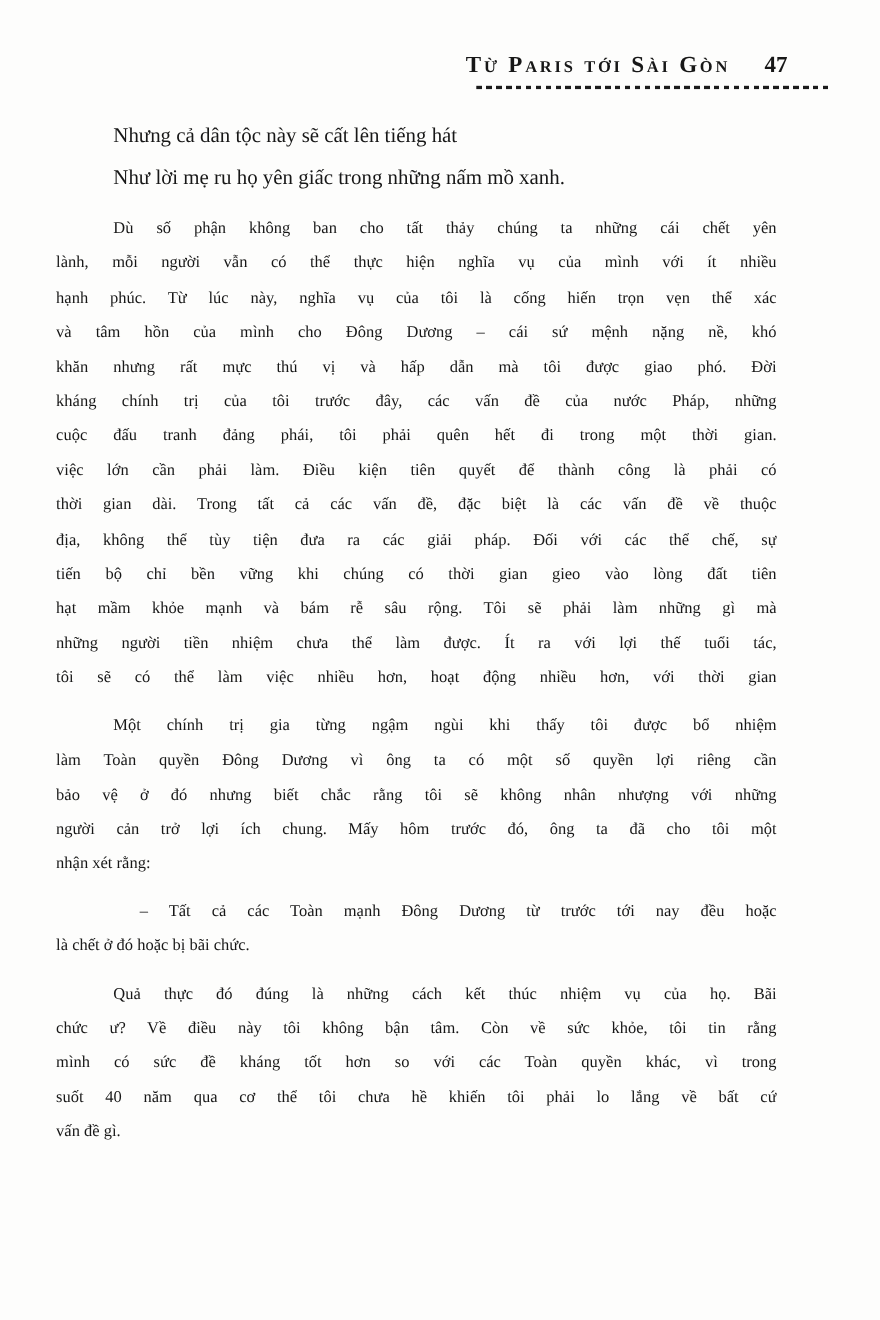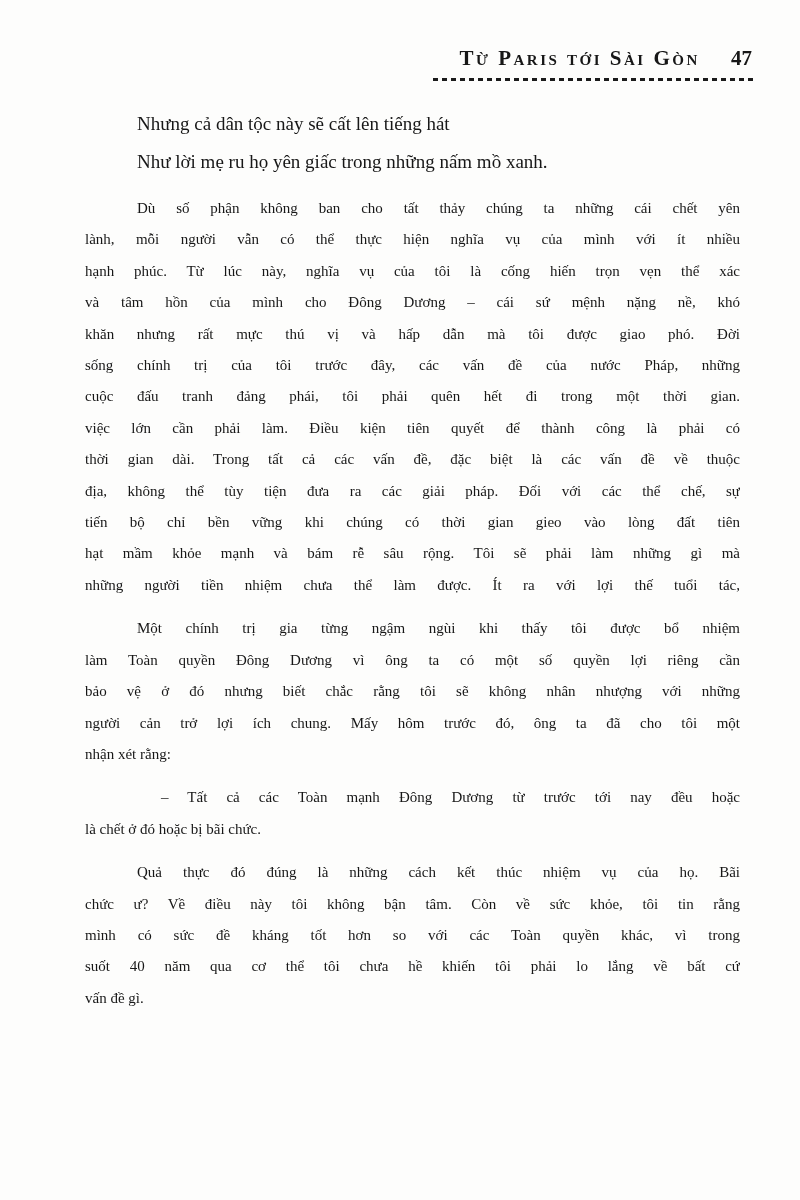--- a/index.html
+++ b/index.html
@@ -18,21 +18,21 @@
     width: 800px;
     height: 1200px;
     position: relative;
   }
   
   .header {
     padding-top: 46px;
   }
   .header-text {
     text-align: right;
-    padding-right: 48px;
+    padding-right: 84px;
     font-size: 21px;
     white-space: nowrap;
   }
   .header-title {
     font-variant: small-caps;
     letter-spacing: 2.5px;
     font-weight: 600;
   }
   .header-page {
     margin-left: 26px;
@@ -40,21 +40,21 @@
   }
   .header-rule {
     margin: 7px 45px 0 auto;
     width: 322px;
     height: 3px;
     background: repeating-linear-gradient(90deg, #1b1b1b 0 5px, transparent 5px 9px);
   }
   
   .content {
     width: 655px;
-    margin-left: 85px;
+    margin-left: 51px;
   }
   .poem {
     margin-top: 24px;
     margin-left: 52px;
     font-size: 19px;
     line-height: 38px;
   }
   .poem-line {
     white-space: nowrap;
   }
@@ -99,28 +99,29 @@
         <div class="poem-line">Nhưng cả dân tộc này sẽ cất lên tiếng hát</div>
         <div class="poem-line">Như lời mẹ ru họ yên giấc trong những nấm mồ xanh.</div>
       </div>
     <div class="paragraphs">
         <div class="paragraph">
           <div class="line first">Dù số phận không ban cho tất thảy chúng ta những cái chết yên</div>
           <div class="line">lành, mỗi người vẫn có thể thực hiện nghĩa vụ của mình với ít nhiều</div>
           <div class="line">hạnh phúc. Từ lúc này, nghĩa vụ của tôi là cống hiến trọn vẹn thể xác</div>
           <div class="line">và tâm hồn của mình cho Đông Dương – cái sứ mệnh nặng nề, khó</div>
           <div class="line">khăn nhưng rất mực thú vị và hấp dẫn mà tôi được giao phó. Đời</div>
-          <div class="line">sống chính trị của tôi trước đây, các vấn đề của nước Pháp, những</div>
+          <div class="line">kháng chính trị của tôi trước đây, các vấn đề của nước Pháp, những</div>
           <div class="line">cuộc đấu tranh đảng phái, tôi phải quên hết đi trong một thời gian.</div>
           <div class="line">việc lớn cần phải làm. Điều kiện tiên quyết để thành công là phải có</div>
           <div class="line">thời gian dài. Trong tất cả các vấn đề, đặc biệt là các vấn đề về thuộc</div>
           <div class="line">địa, không thể tùy tiện đưa ra các giải pháp. Đối với các thể chế, sự</div>
           <div class="line">tiến bộ chỉ bền vững khi chúng có thời gian gieo vào lòng đất tiên</div>
           <div class="line">hạt mầm khỏe mạnh và bám rễ sâu rộng. Tôi sẽ phải làm những gì mà</div>
           <div class="line">những người tiền nhiệm chưa thể làm được. Ít ra với lợi thế tuổi tác,</div>
+          <div class="line">tôi sẽ có thể làm việc nhiều hơn, hoạt động nhiều hơn, với thời gian</div>
         </div>
         <div class="paragraph">
           <div class="line first">Một chính trị gia từng ngậm ngùi khi thấy tôi được bổ nhiệm</div>
           <div class="line">làm Toàn quyền Đông Dương vì ông ta có một số quyền lợi riêng cần</div>
           <div class="line">bảo vệ ở đó nhưng biết chắc rằng tôi sẽ không nhân nhượng với những</div>
           <div class="line">người cản trở lợi ích chung. Mấy hôm trước đó, ông ta đã cho tôi một</div>
           <div class="line last">nhận xét rằng:</div>
         </div>
         <div class="paragraph dialogue">
           <div class="line first">– Tất cả các Toàn mạnh Đông Dương từ trước tới nay đều hoặc</div>

